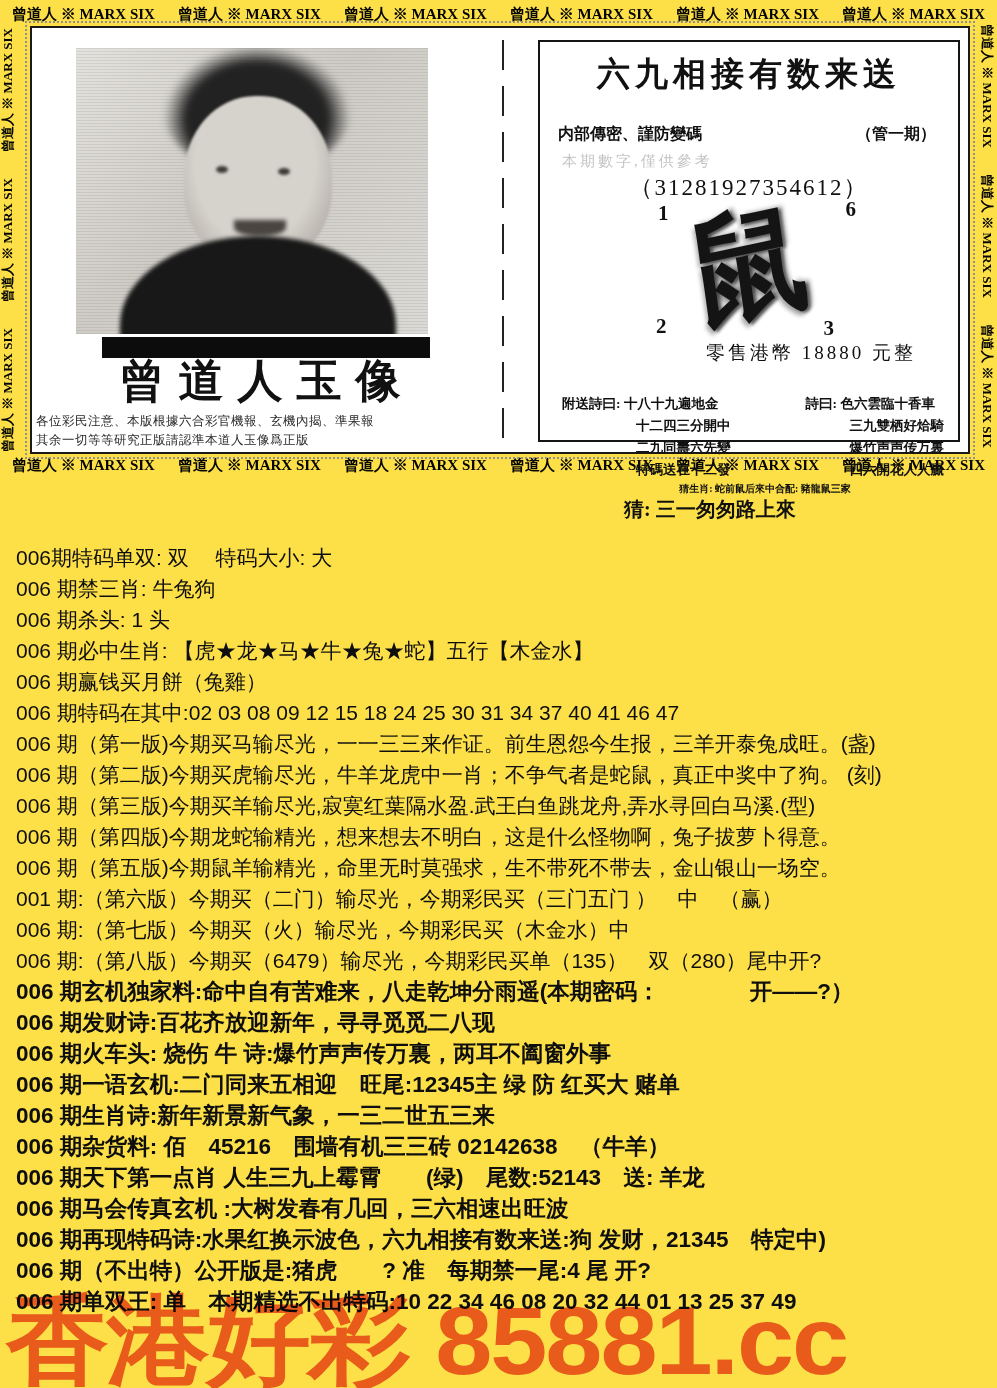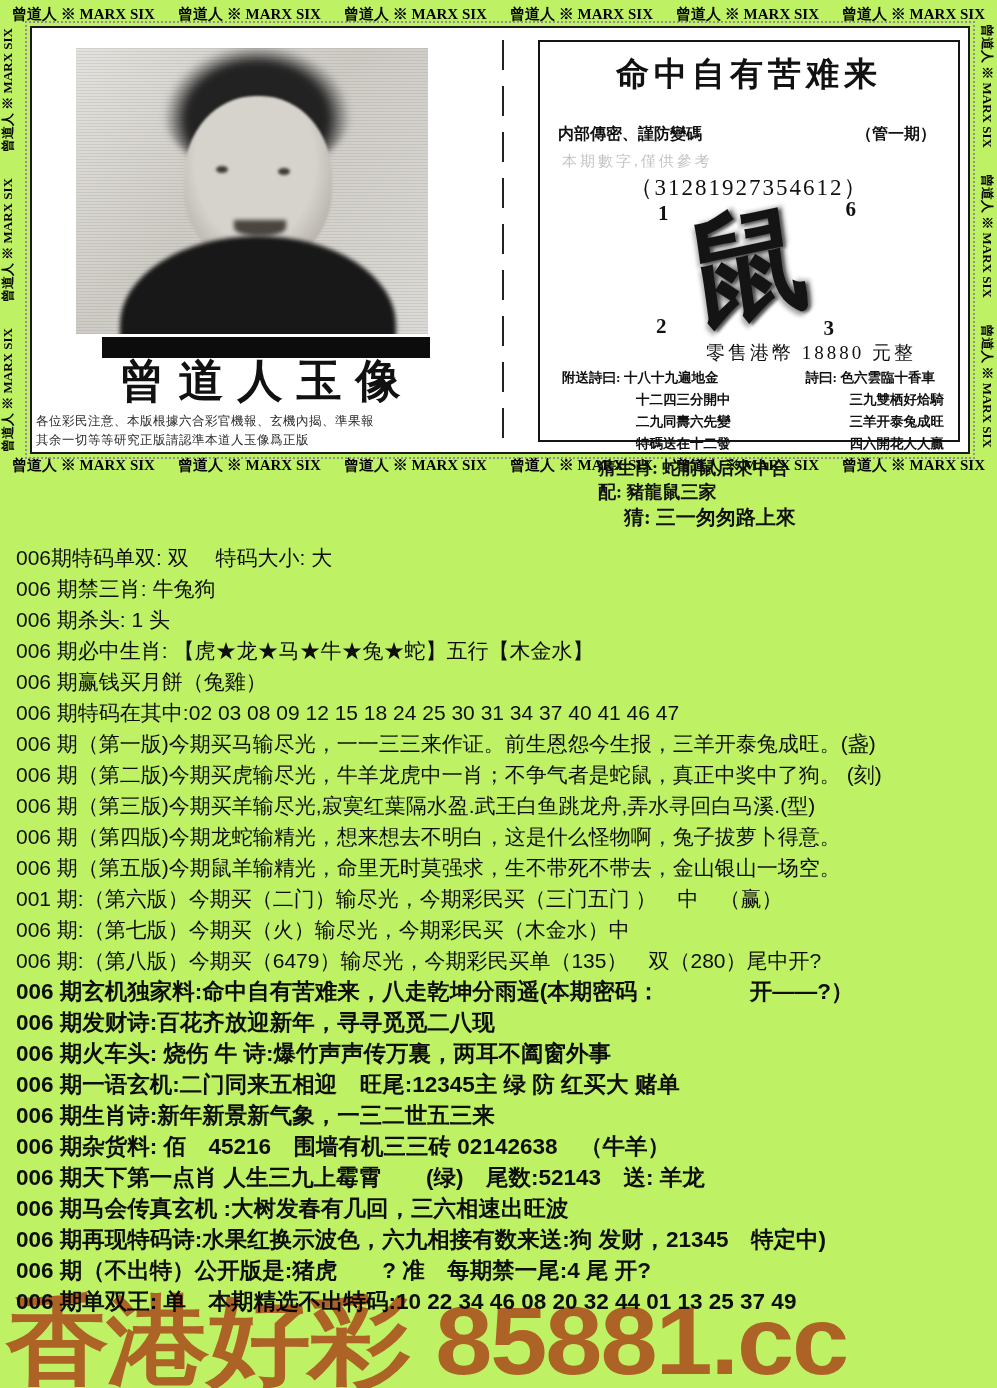--- a/index.html
+++ b/index.html
@@ -1,16 +1,16 @@
 <!DOCTYPE html>
 <html><head>
 <meta charset="utf-8">
 <style>
   html,body{margin:0;padding:0;background:#fff;}
-  .page{position:relative;width:997px;height:1388px;background:#bef264;overflow:hidden;
+  .page{position:relative;width:997px;height:1388px;background:#fde047;overflow:hidden;
         font-family:"Liberation Sans",sans-serif;color:#111;}
 
   
   .strip{white-space:nowrap;overflow:hidden;font-family:"Liberation Serif",serif;
          font-weight:bold;color:#050505;}
   .strip-top{position:absolute;top:5px;left:12px;width:973px;display:flex;
              justify-content:space-between;font-size:15px;}
   .strip-bottom{position:absolute;top:456px;left:12px;width:973px;display:flex;
              justify-content:space-between;font-size:15px;}
   .strip-left{position:absolute;top:452px;left:-1px;width:424px;display:flex;
@@ -61,26 +61,26 @@
   .panel-faded{margin:7px 0 0 22px;font-size:15px;opacity:.26;letter-spacing:3px;}
   .panel-code{text-align:center;font-size:23px;letter-spacing:2px;margin-top:1px;}
   .glyph-wrap{position:relative;height:132px;}
   .glyph{position:absolute;left:50%;top:50%;transform:translate(-50%,-52%) rotate(-12deg) skewX(-4deg);
          font-size:118px;font-weight:bold;color:#141414;line-height:1;
          text-shadow:3px 2px 3px rgba(20,20,20,.55),-2px 4px 4px rgba(20,20,20,.35),5px -1px 4px rgba(20,20,20,.3);}
   .cnum{position:absolute;font-size:21px;font-weight:bold;}
   .n1{left:118px;top:-2px;} .n6{right:102px;top:-6px;}
   .n2{left:116px;bottom:-4px;} .n3{right:124px;bottom:-6px;}
   .price{text-align:right;padding-right:42px;margin-top:5px;font-size:19px;letter-spacing:3px;}
-  .poems{display:flex;justify-content:space-between;margin-top:1px;
+  .poems{display:flex;justify-content:space-between;margin-top:27px;
          padding:0 14px 0 22px;font-size:13.5px;line-height:1.62;font-weight:bold;}
   .poem-col .ind{padding-left:74px;}
   .poems .right .ind{padding-left:44px;}
   .guess-row{display:flex;justify-content:center;padding:2px 26px 0 58px;
-         font-size:18px;font-weight:bold;flex-direction:column;}
+         font-size:10px;font-weight:bold;}
   .guess2{padding-left:84px;font-size:20px;font-weight:bold;}
 
   
   .lines{position:absolute;left:16px;top:547px;width:978px;}
   .line{font-size:21px;line-height:22px;margin-bottom:9px;white-space:nowrap;
         font-weight:500;letter-spacing:0;color:#0e0e0e;}
   .line.b{font-size:22.5px;font-weight:600;}
 
   
   .watermark{position:absolute;left:6px;top:1292px;font-size:97px;font-weight:bold;
@@ -130,21 +130,21 @@
       <div class="ph-body"></div>
     </div>
     <div class="black-bar"></div>
     <div class="jade-title">曾道人玉像</div>
     <div class="captions">
       <div>各位彩民注意、本版根據六合彩官機報、玄機內揭、準果報</div>
       <div>其余一切等等研究正版請認準本道人玉像爲正版</div>
     </div>
 
     <div class="panel">
-      <div class="panel-title">命中自有苦难来</div>
+      <div class="panel-title">六九相接有数来送</div>
       <div class="panel-sub">
         <span>内部傳密、謹防變碼</span>
         <span>（管一期）</span>
       </div>
       <div class="panel-faded">本期數字,僅供參考</div>
       <div class="panel-code">（31281927354612）</div>
 
       <div class="glyph-wrap">
         <span class="cnum n1">1</span>
         <span class="cnum n6">6</span>
@@ -164,21 +164,21 @@
           <div class="ind">十二四三分開中</div>
           <div class="ind">二九同壽六先變</div>
           <div class="ind">特碼送在十二發</div>
         </div>
         <div class="poem-col right">
           <div>
             <span>詩曰:</span>
             <span>色六雲臨十香車</span>
           </div>
           <div class="ind">三九雙栖好烚騎</div>
-          <div class="ind">三羊开泰兔成旺</div>
+          <div class="ind">爆竹声声传万裏</div>
           <div class="ind">四六開花人人贏</div>
         </div>
       </div>
 
       <div class="guess-row">
         <span>猜生肖: 蛇前鼠后來中合</span>
         <span>配: 豬龍鼠三家</span>
       </div>
       <div class="guess2">猜: 三一匆匆路上來</div>
     </div>

